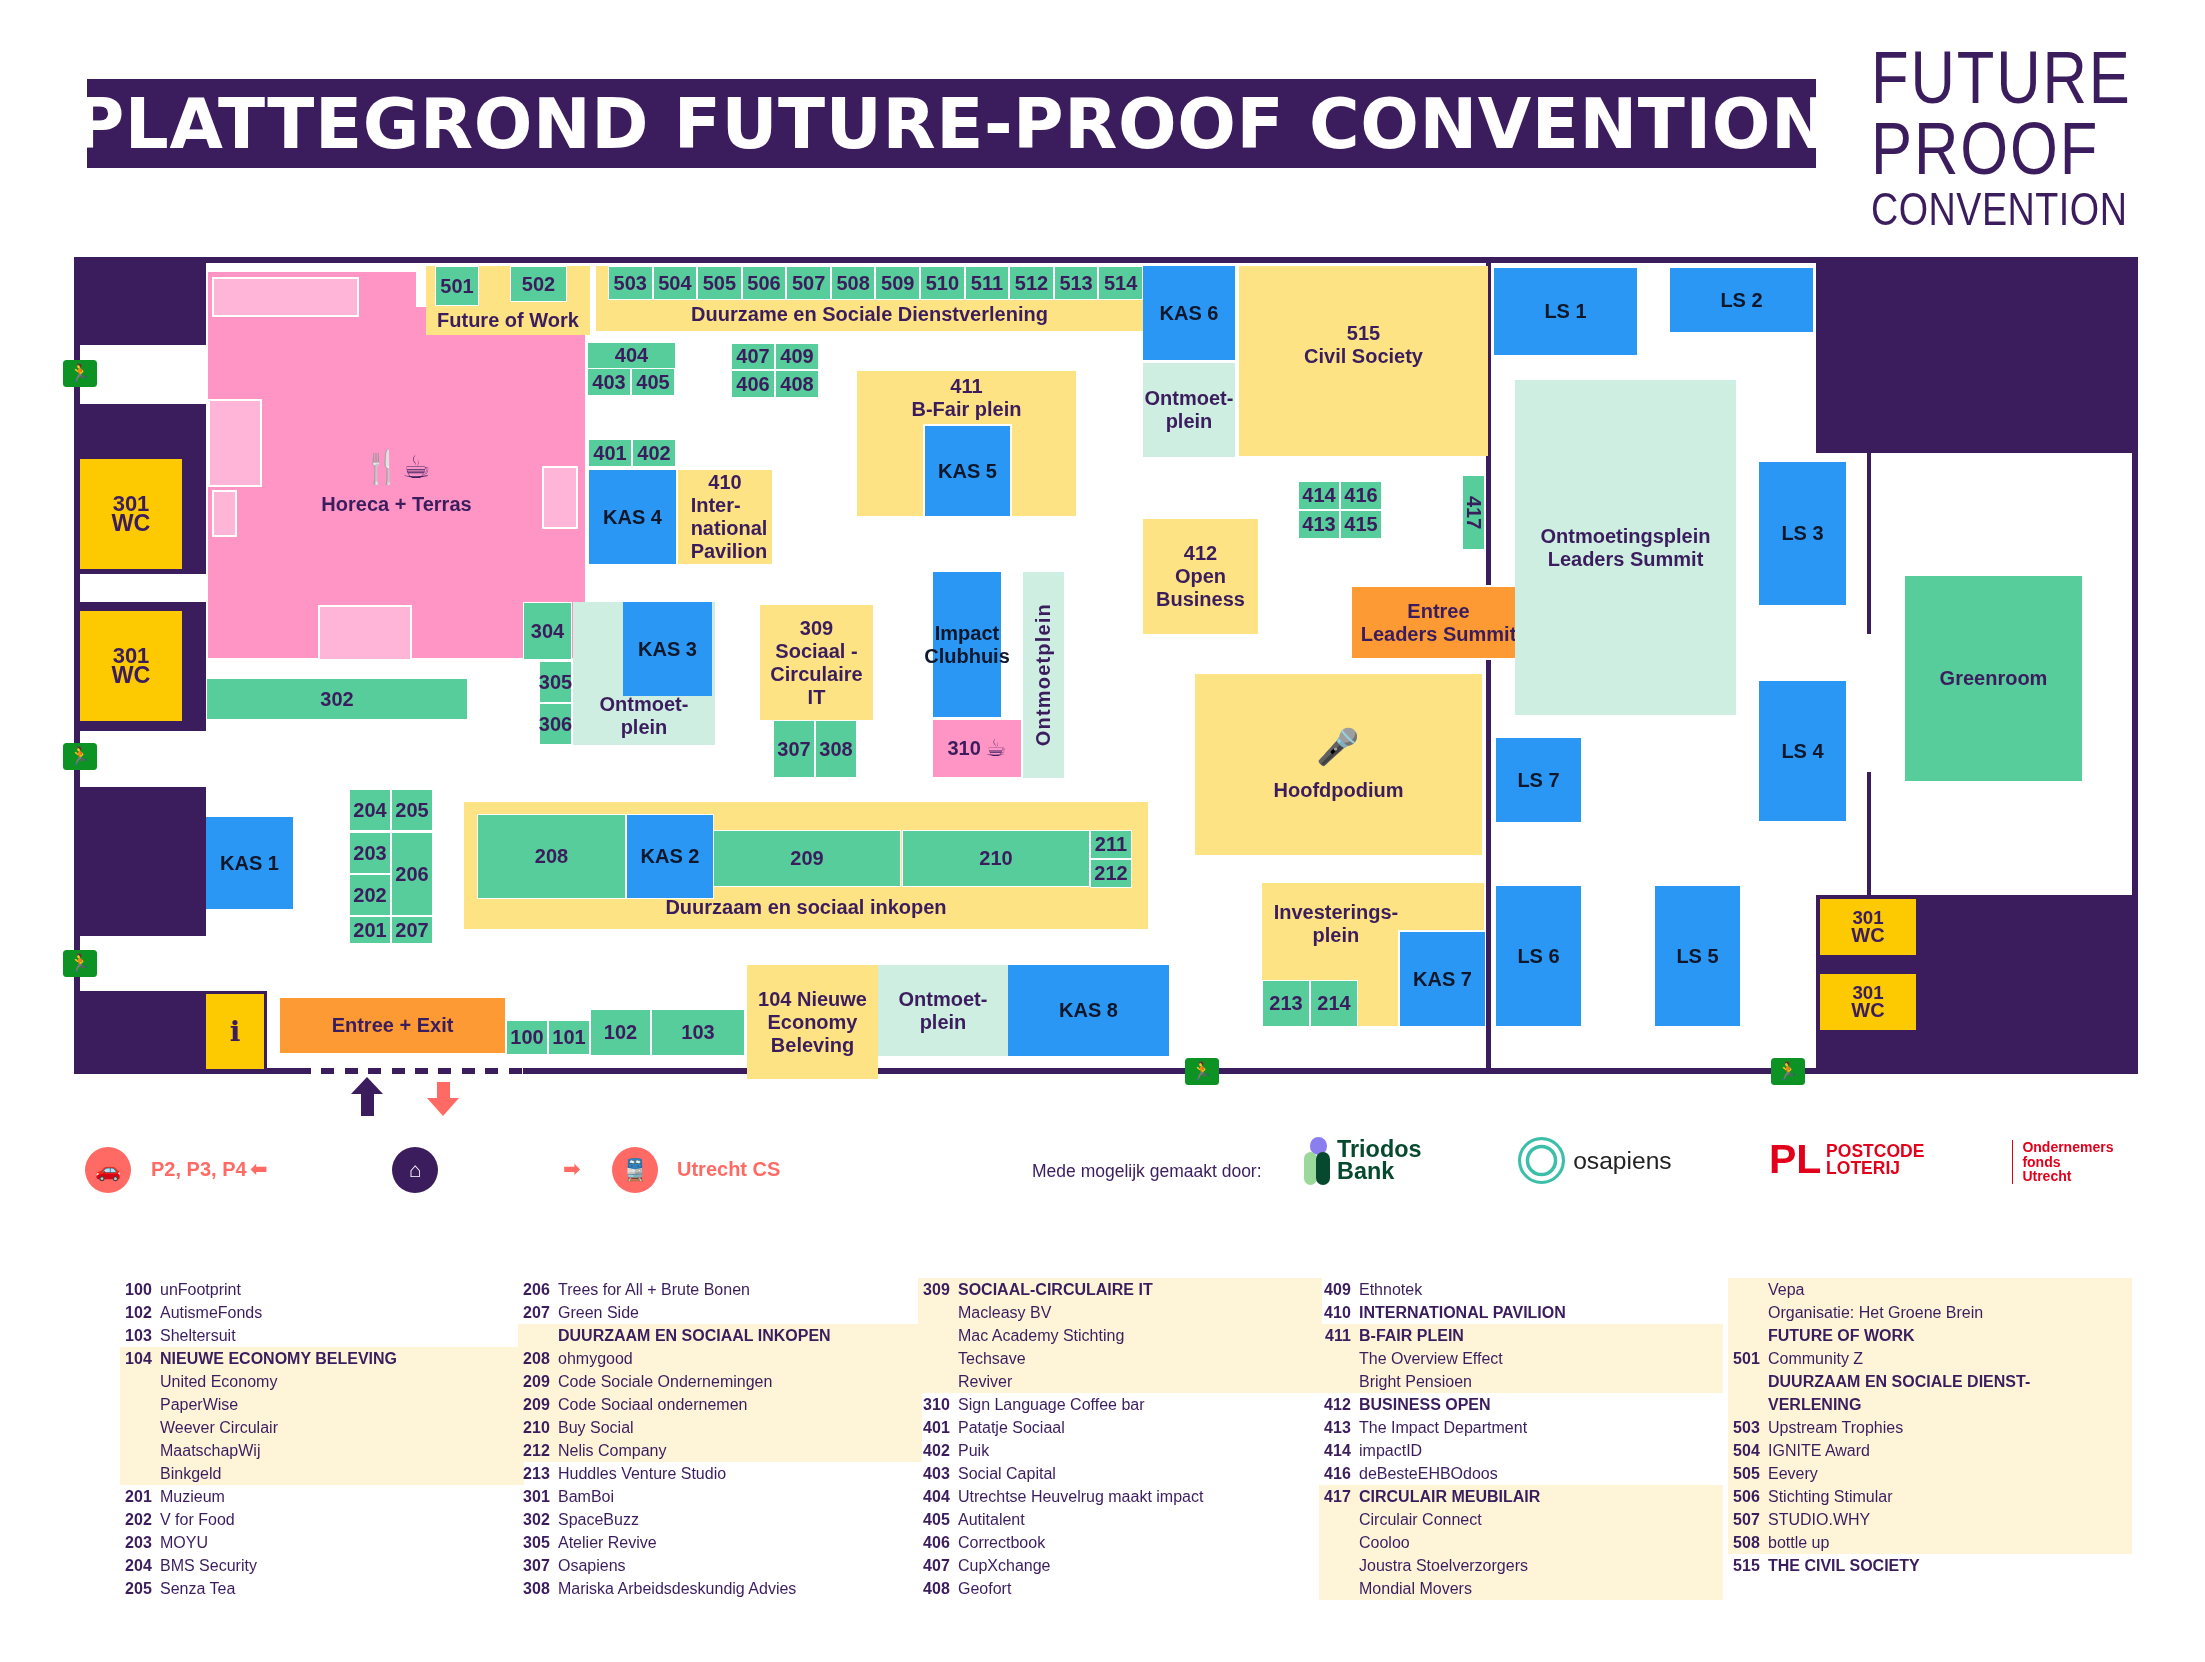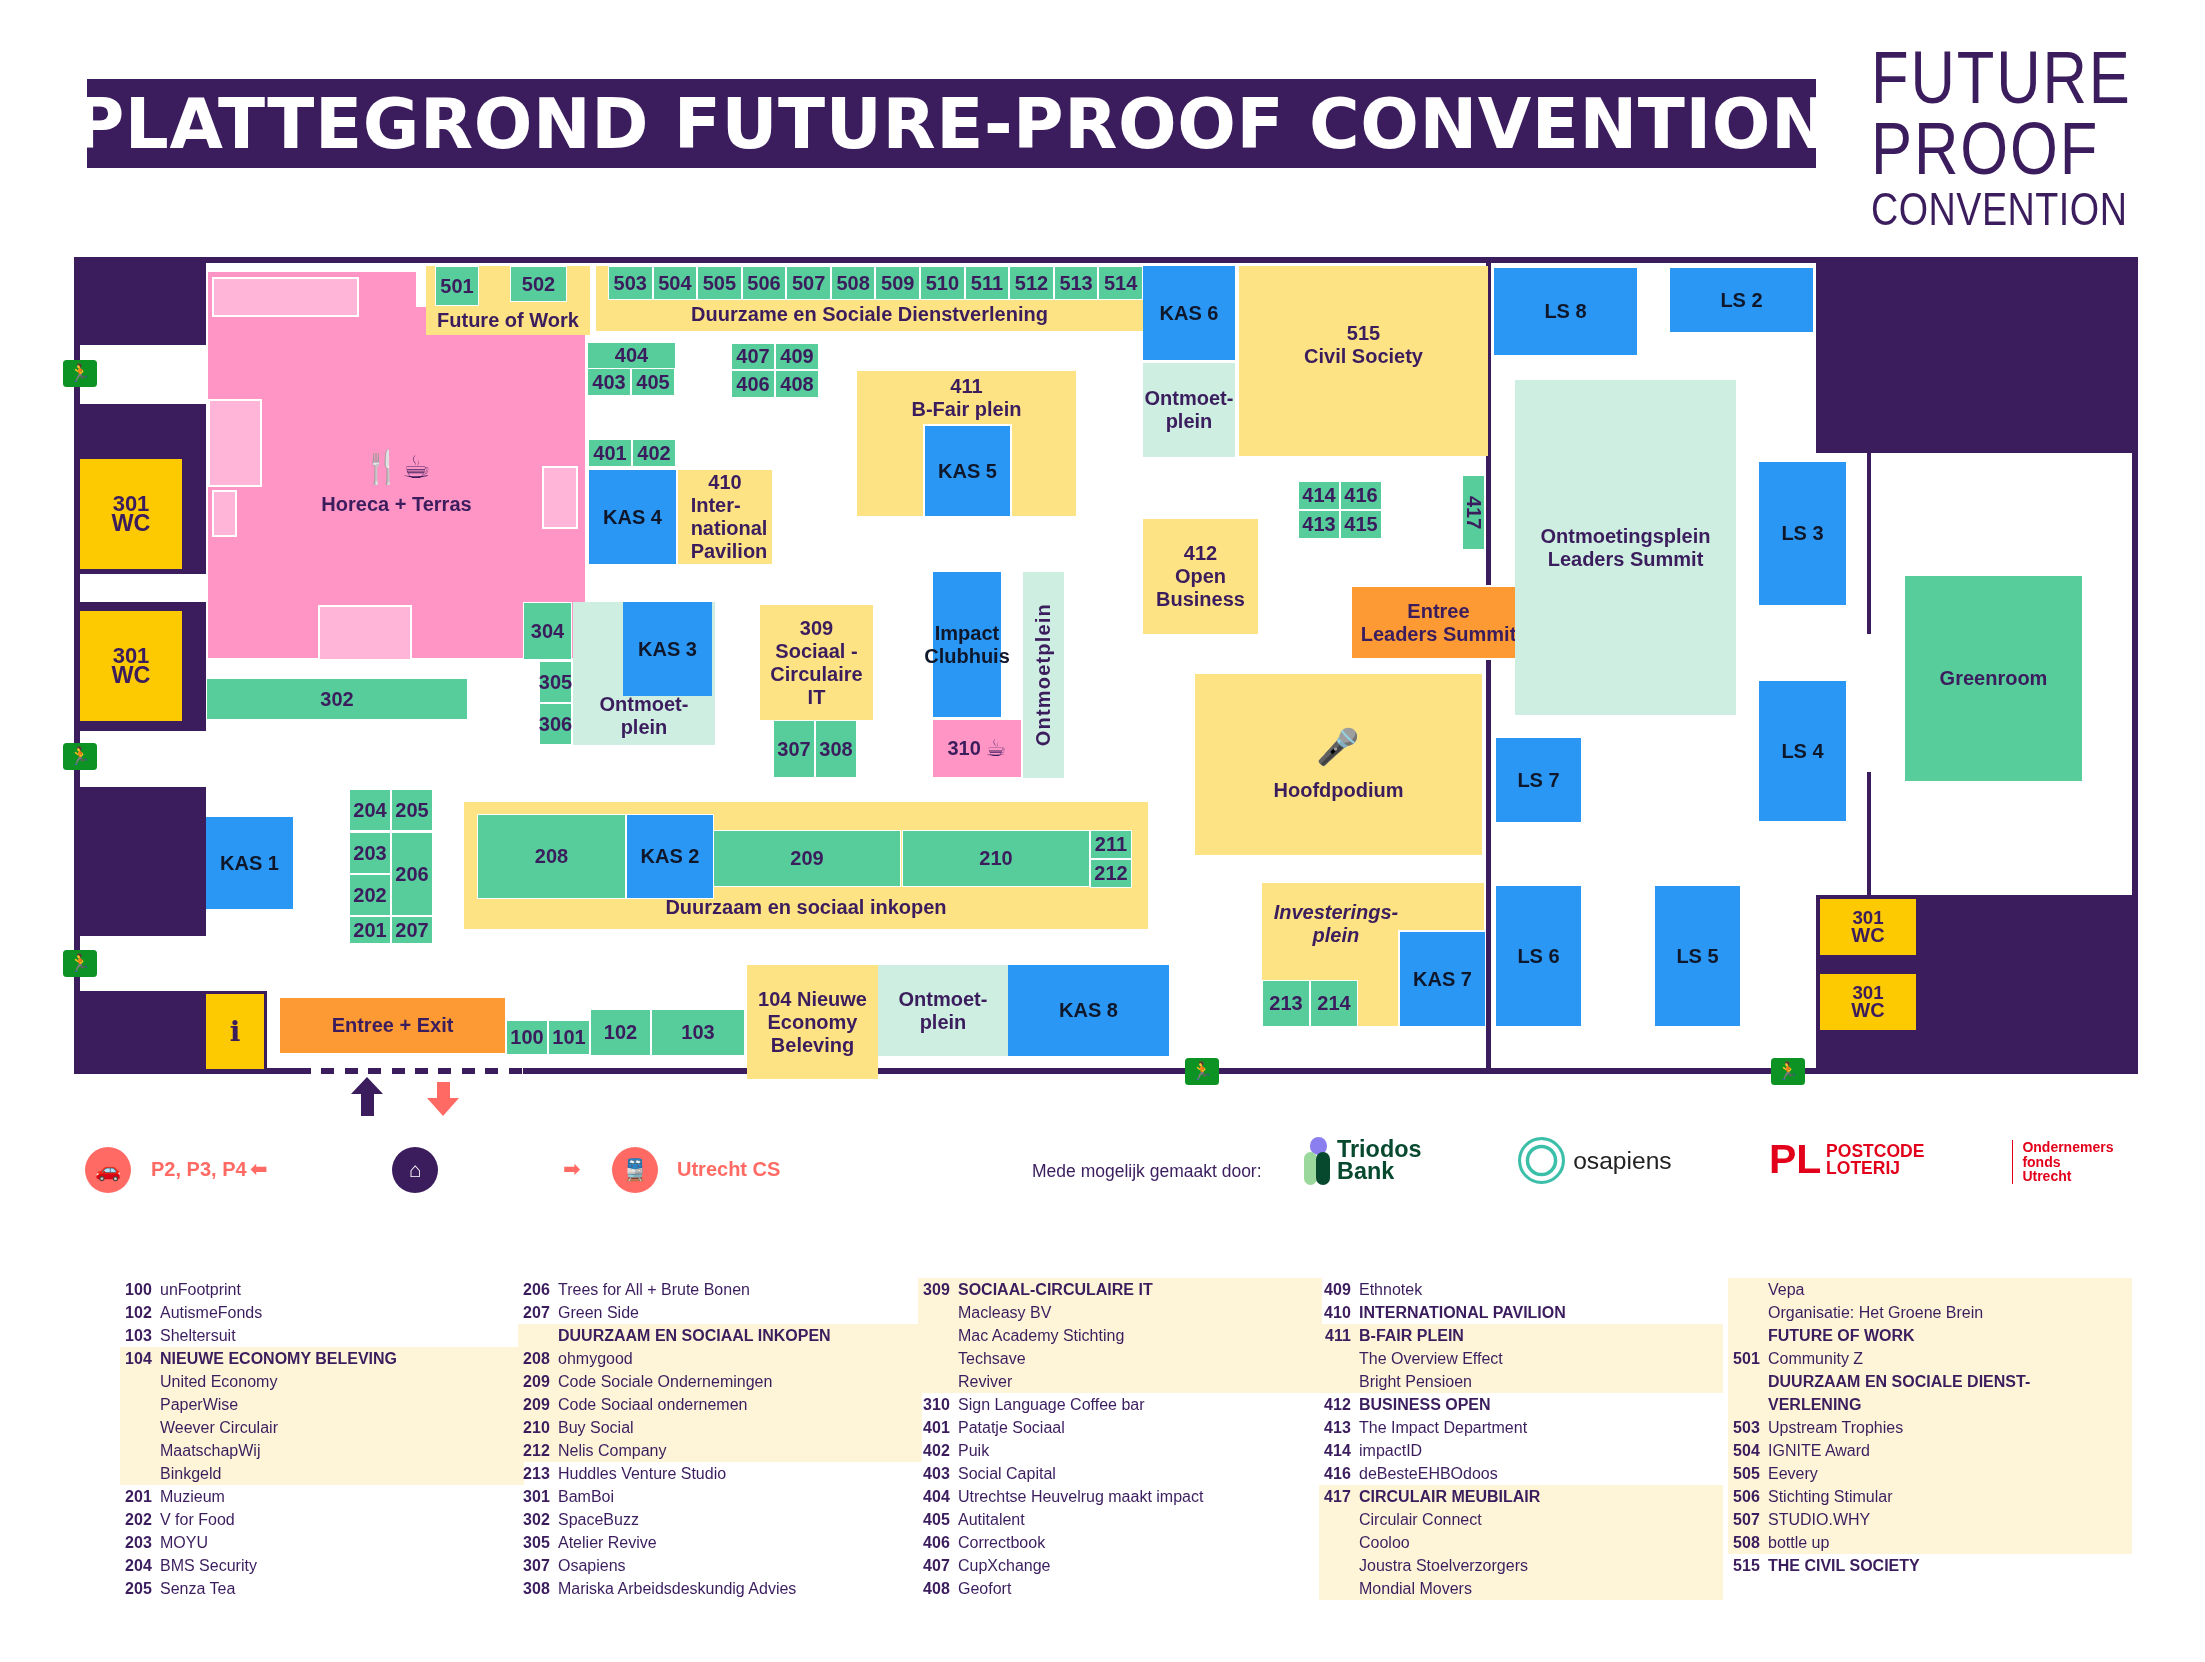--- a/index.html
+++ b/index.html
@@ -340,21 +340,21 @@
   <div class="blk g" style="left:902px;top:830px;width:188px;height:57px;">
       <span>210</span>
     </div>
   <div class="blk g" style="left:1090px;top:830px;width:42px;height:29px;">
       <span>211</span>
     </div>
   <div class="blk g" style="left:1090px;top:859px;width:42px;height:29px;">
       <span>212</span>
     </div>
 
-  <div class="blk y" style="left:1262px;top:883px;width:222px;height:143px;align-items:flex-start;justify-content:flex-start;padding:17.5px 0 0 11.7px;font-style:italic;">
+  <div class="blk y" style="left:1262px;top:883px;width:222px;height:143px;align-items:flex-start;justify-content:flex-start;padding:17.5px 0 0 11.7px;">
     <span style="white-space:pre-line;">Investerings-
 plein</span>
   </div>
   <div class="blk g" style="left:1262px;top:980px;width:48px;height:47px;">
       <span>213</span>
     </div>
   <div class="blk g" style="left:1310px;top:980px;width:48px;height:47px;">
       <span>214</span>
     </div>
   <div class="blk b" style="left:1398px;top:930px;width:87px;height:96px;border:2.3px solid #fff;border-right:none;border-bottom:none;">
@@ -392,21 +392,21 @@
       <span>KAS 8</span>
     </div>
 
   <div style="position:absolute;left:298px;top:1068px;width:225px;height:5.8px;background:repeating-linear-gradient(90deg,#3b1d5e 0 13px,#fff 13px 23.4px);"></div>
   <div style="position:absolute;left:351px;top:1077px;width:0;height:0;border-left:16.4px solid transparent;border-right:16.4px solid transparent;border-bottom:17.5px solid #3b1d5e;"></div>
   <div style="position:absolute;left:361px;top:1094px;width:13px;height:22px;background:#3b1d5e;"></div>
   <div style="position:absolute;left:437px;top:1082px;width:13px;height:17.5px;background:#ff6b64;"></div>
   <div style="position:absolute;left:427px;top:1098px;width:0;height:0;border-left:16.4px solid transparent;border-right:16.4px solid transparent;border-top:18.7px solid #ff6b64;"></div>
 
   <div class="blk b" style="left:1494px;top:268px;width:143px;height:87px;">
-      <span>LS 8</span>
+      <span>LS 1</span>
     </div>
   <div class="blk b" style="left:1670px;top:268px;width:143px;height:64px;text-align:center;">
       <span>LS 2</span>
     </div>
   <div class="blk m" style="left:1515px;top:380px;width:221px;height:335px;">
       <span style="white-space:pre-line;">Ontmoetingsplein
 Leaders Summit</span>
     </div>
   <div class="blk b" style="left:1759px;top:462px;width:87px;height:143px;">
       <span>LS 3</span>

